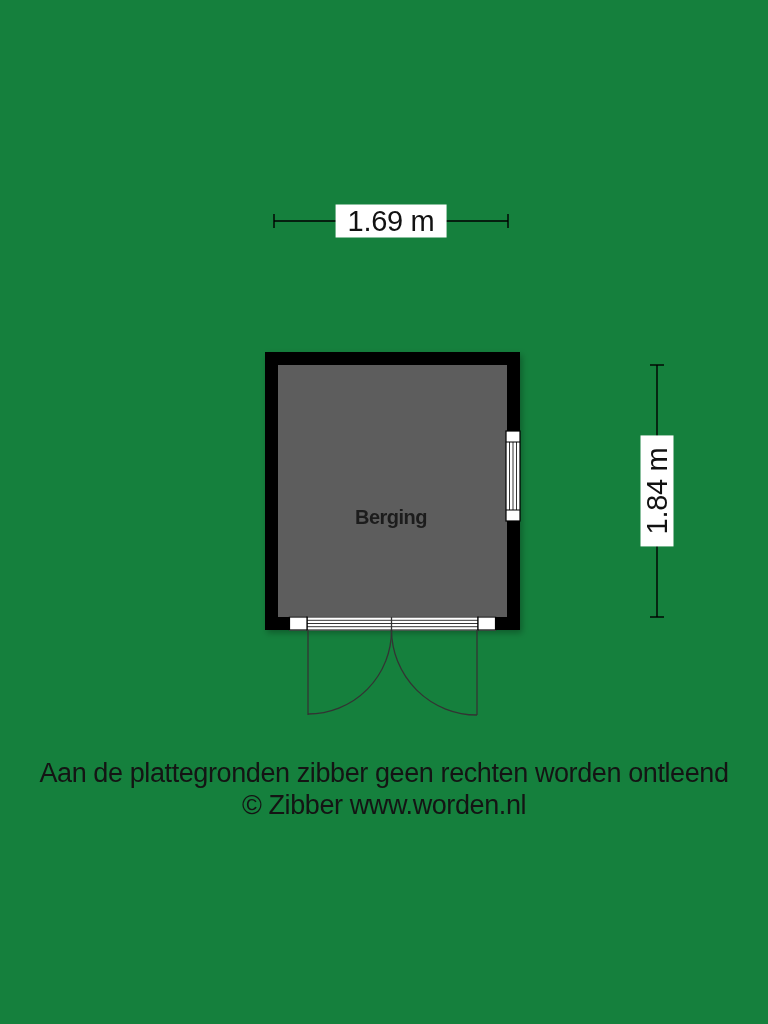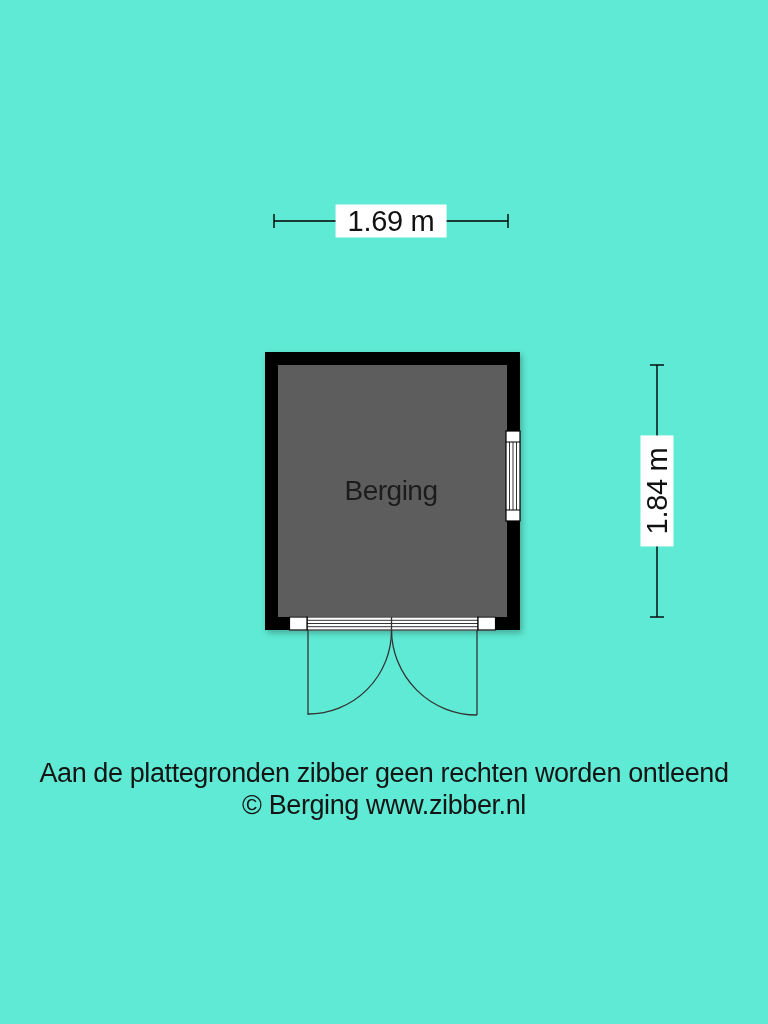--- a/index.html
+++ b/index.html
@@ -4,21 +4,21 @@
 <style>
   html, body {
     margin: 0;
     padding: 0;
     background: #ffffff;
   }
   .canvas {
     position: relative;
     width: 768px;
     height: 1024px;
-    background: #5eead4;
+    background: #15803d;
     font-family: "Liberation Sans", sans-serif;
     overflow: hidden;
   }
   .plan-svg {
     position: absolute;
     left: 0;
     top: 0;
     width: 768px;
     height: 1024px;
   }
@@ -37,26 +37,27 @@
     transform: translate(-50%, -50%);
   }
   .dim-label.vertical {
     left: 657px;
     top: 491px;
     transform: translate(-50%, -50%) rotate(-90deg);
   }
   .room-label {
     position: absolute;
     left: 391px;
-    top: 491px;
+    top: 517px;
     transform: translate(-50%, -50%);
-    font-size: 28px;
+    font-size: 20px;
     letter-spacing: -0.5px;
     color: #1c1c1c;
     white-space: nowrap;
+    font-weight: bold;
   }
   .footer {
     position: absolute;
     left: 0;
     top: 758px;
     width: 768px;
     text-align: center;
     font-size: 27px;
     line-height: 31.5px;
     letter-spacing: -0.4px;
@@ -124,16 +125,16 @@
   </svg>
 
   <span class="dim-label horizontal">1.69 m</span>
 
   <span class="dim-label vertical">1.84 m</span>
 
   <span class="room-label">Berging</span>
 
   <div class="footer">
     <div>Aan de plattegronden zibber geen rechten worden ontleend</div>
-    <div>© Berging www.zibber.nl</div>
+    <div>© Zibber www.worden.nl</div>
   </div>
 
 </div>
 
 </body></html>

